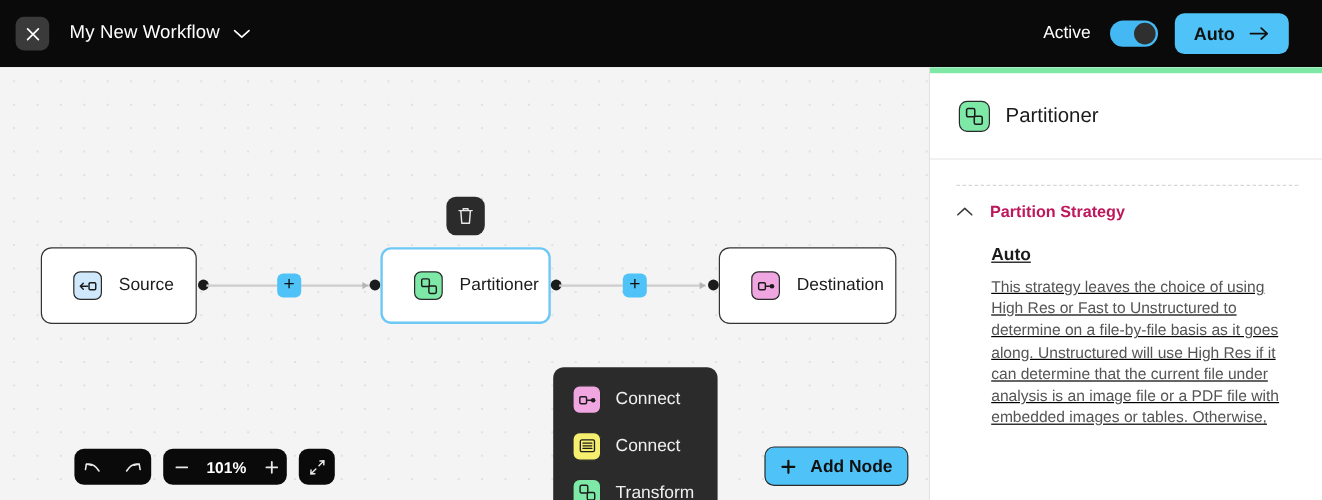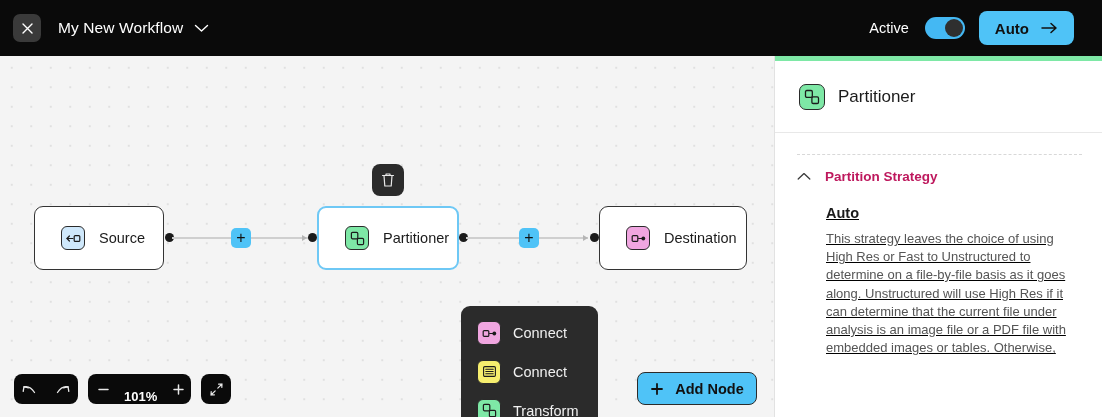--- a/index.html
+++ b/index.html
@@ -101,21 +101,21 @@
   }
   .ctx-item {
     display: flex; align-items: center; gap: 12px; padding: 0 16px;
     height: 38px; cursor: pointer;
   }
   .ctx-item span.lbl { color: #f0f0f0; font-size: 14.5px; }
 
   
   .tb-group {
     position: absolute; background: #0a0a0a; border-radius: 8px;
-    display: flex; align-items: flex-end; height: 30px;
+    display: flex; align-items: center; height: 30px; margin-left: 48px;
   }
   .tb-btn {
     display: flex; align-items: center; justify-content: center;
     height: 30px; min-width: 30px; cursor: pointer; color: #e8e8e8;
   }
   .zoom-val { color: #ffffff; font-size: 13px; font-weight: bold; padding: 0 6px; }
   .add-node-btn {
     position: absolute; left: 637px; top: 372px; width: 120px; height: 33px;
     background: #4FC3F7; border: 1px solid #2b2b2b; border-radius: 8px;
     display: flex; align-items: center; justify-content: center; gap: 11px;

